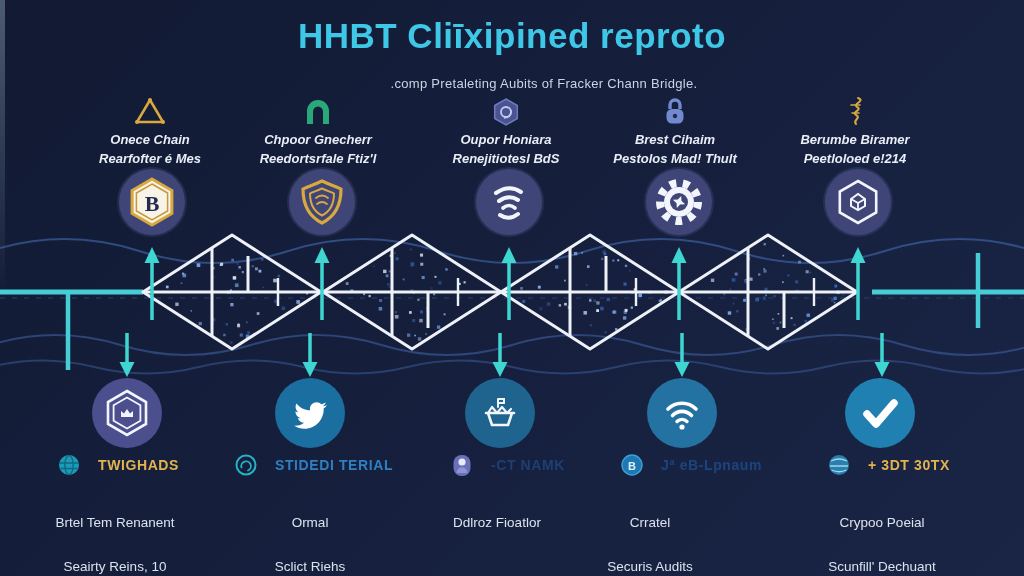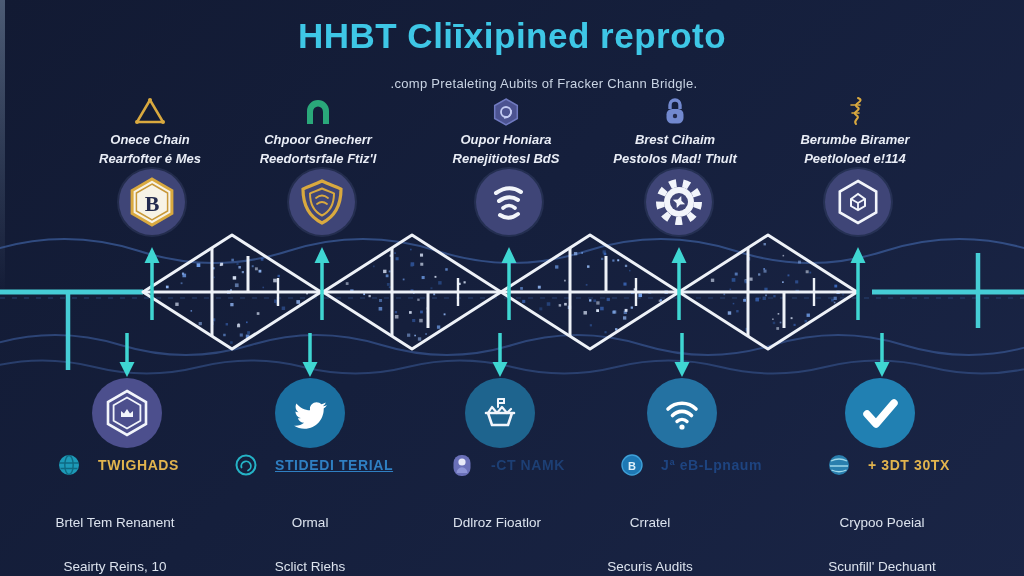--- a/index.html
+++ b/index.html
@@ -18,21 +18,21 @@
   .top-item{position:absolute;top:94px;width:180px;text-align:center;font-style:italic;}
   .ti-icon{height:36px;display:flex;align-items:center;justify-content:center;}
   .ti-line{font-size:13px;font-weight:700;color:#e9edf6;line-height:19px;}
   .circle{position:absolute;border-radius:50%;display:flex;align-items:center;justify-content:center;}
   .top-circle{width:66px;height:66px;top:169px;background:#3f4577;box-shadow:0 0 0 2px rgba(130,140,200,.15);}
   .bot-circle{width:70px;height:70px;top:378px;}
   .band{position:absolute;left:0;top:225px;width:1024px;height:165px;}
   .mini-label{position:absolute;top:452px;height:26px;display:flex;align-items:center;gap:18px;}
   .mini-text{font-size:14px;font-weight:700;letter-spacing:.6px;white-space:nowrap;}
   .ml-gold{color:#e2b44e;}
-  .ml-blue{color:#2f7fc2;text-decoration:underline;}
+  .ml-blue{color:#2f7fc2;}
   .ml-dark{color:#1d3f74;}
   .ml-dark2{color:#1e4480;}
   .caption{position:absolute;top:490px;width:220px;text-align:center;}
   .cap-line{font-size:13.5px;color:#dce3ee;line-height:22px;margin-top:22px;}
 </style>
 </head>
 <body>
 
 <div class="canvas">
   <div class="edge-strip"></div>
@@ -84,21 +84,21 @@
     <div class="ti-line">Pestolos Mad! Thult</div>
   </div>
   <div class="top-item" style="left:765px">
     <div class="ti-icon">
       <svg width="30" height="34" viewBox="-15 -17 30 34">
           <path d="M3,-14 C11,-11 -3,-8 2,-5 C8,-2 -4,0 1,3 C7,6 -3,8 1,12" fill="none" stroke="#d9a93f" stroke-width="2" stroke-linecap="round"></path>
           <path d="M-4,-7 h9 M-3,1 h7" stroke="#d9a93f" stroke-width="1.6" stroke-linecap="round"></path>
         </svg>
     </div>
     <div class="ti-line">Berumbe Biramer</div>
-    <div class="ti-line">Peetloloed e!114</div>
+    <div class="ti-line">Peetloloed e!214</div>
   </div>
 
   <div class="circle top-circle" style="left:119px">
     <svg width="66" height="66" viewBox="-33 -33 66 66">
       <polygon points="0,-23 19.9,-11.5 19.9,11.5 0,23 -19.9,11.5 -19.9,-11.5" fill="#f7f3e6" stroke="#d9a93f" stroke-width="3"></polygon>
       <polygon points="0,-18 15.6,-9 15.6,9 0,18 -15.6,9 -15.6,-9" fill="none" stroke="#c89838" stroke-width="1.5"></polygon>
       <text x="0" y="1" text-anchor="middle" dominant-baseline="central" font-size="22" font-weight="bold" fill="#242b4e" font-family="Liberation Serif, serif">B</text>
     </svg>
   </div>
   <div class="circle top-circle" style="left:289px">

